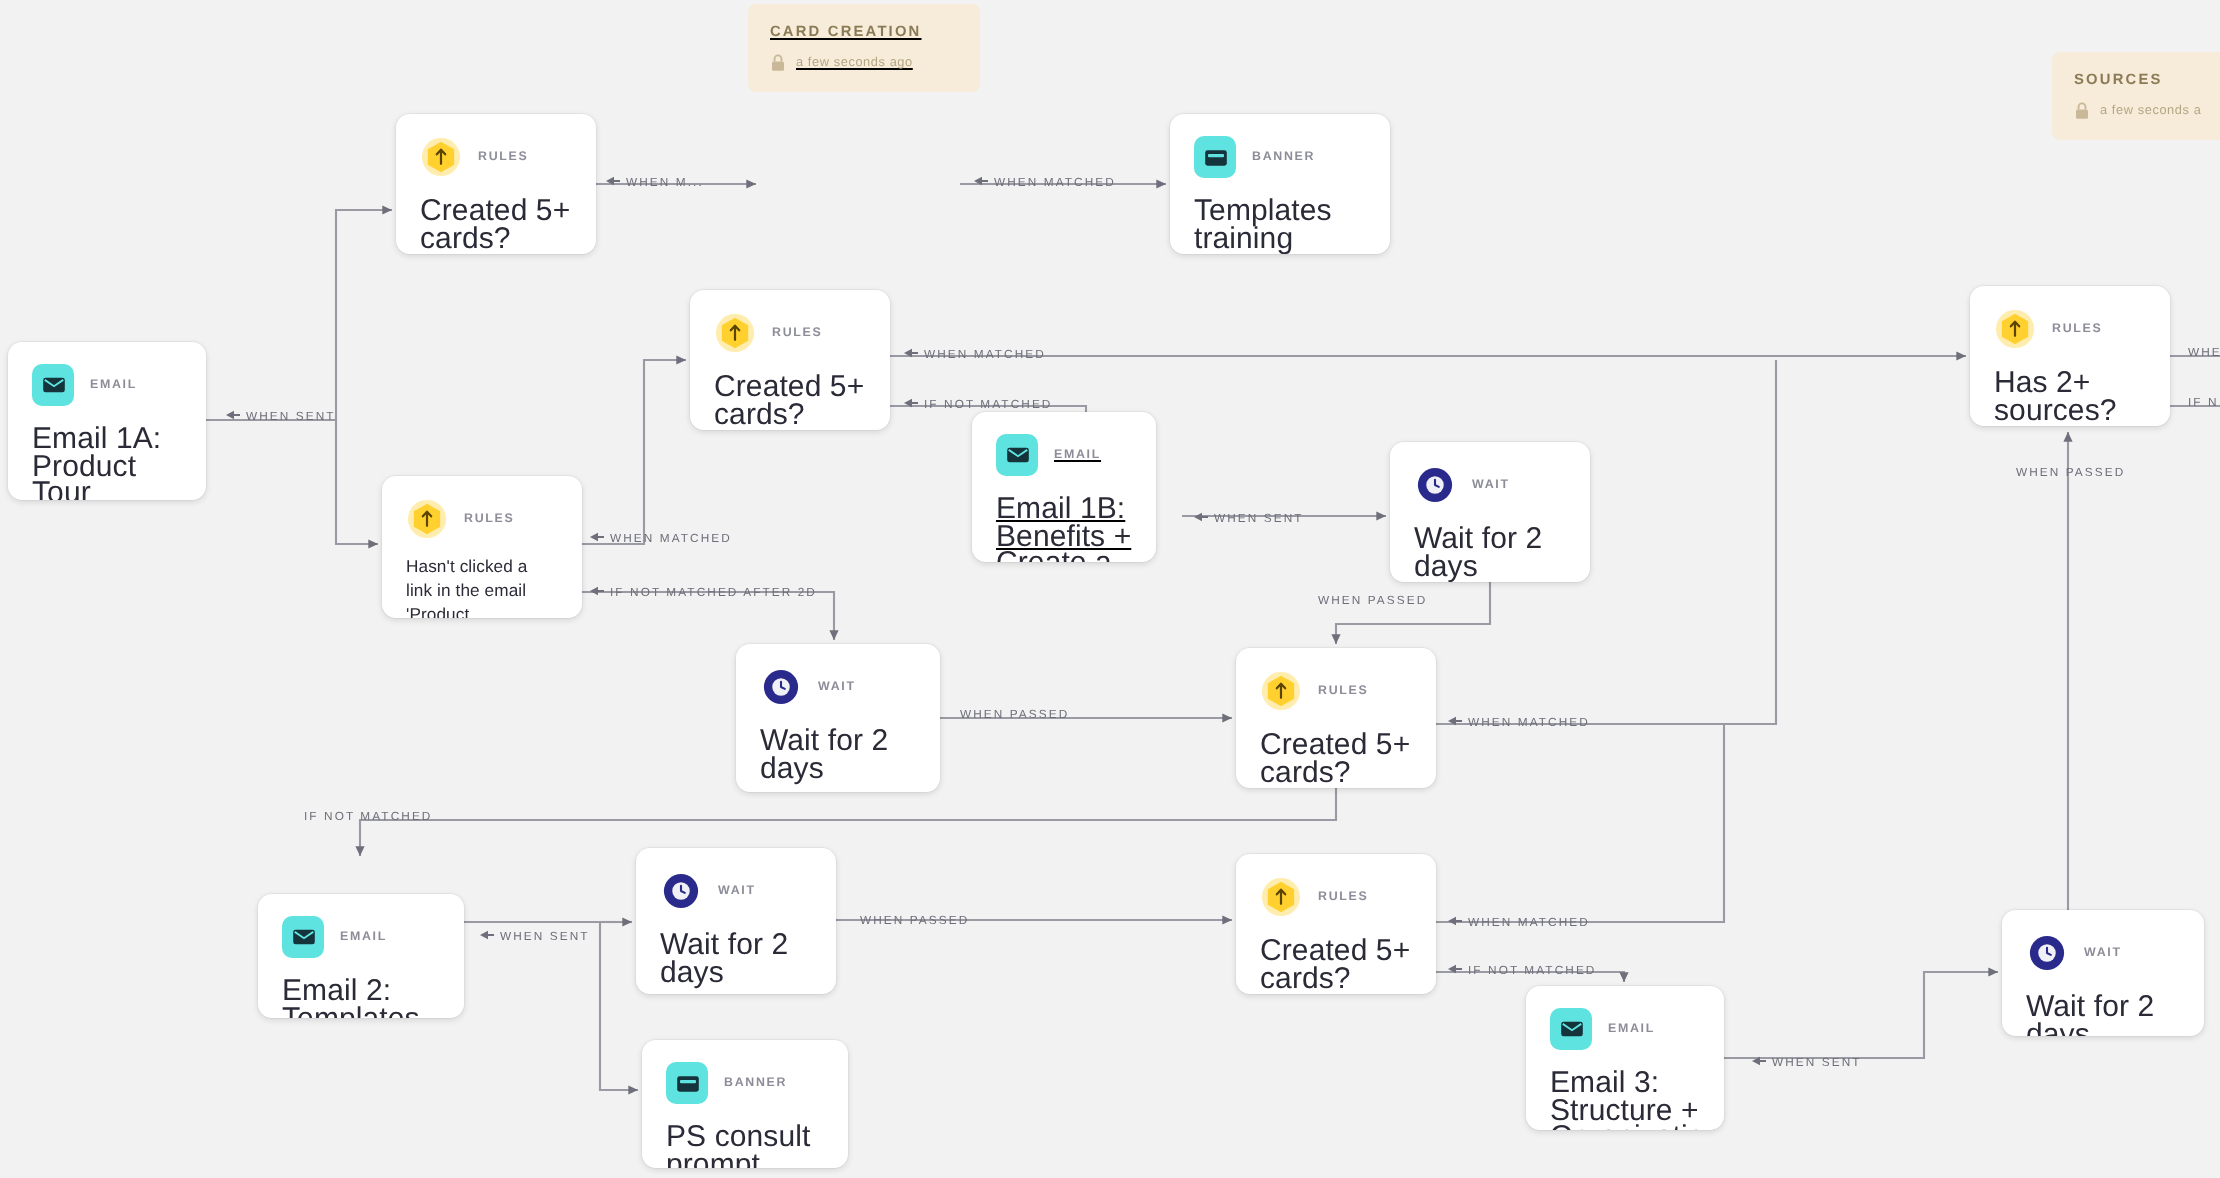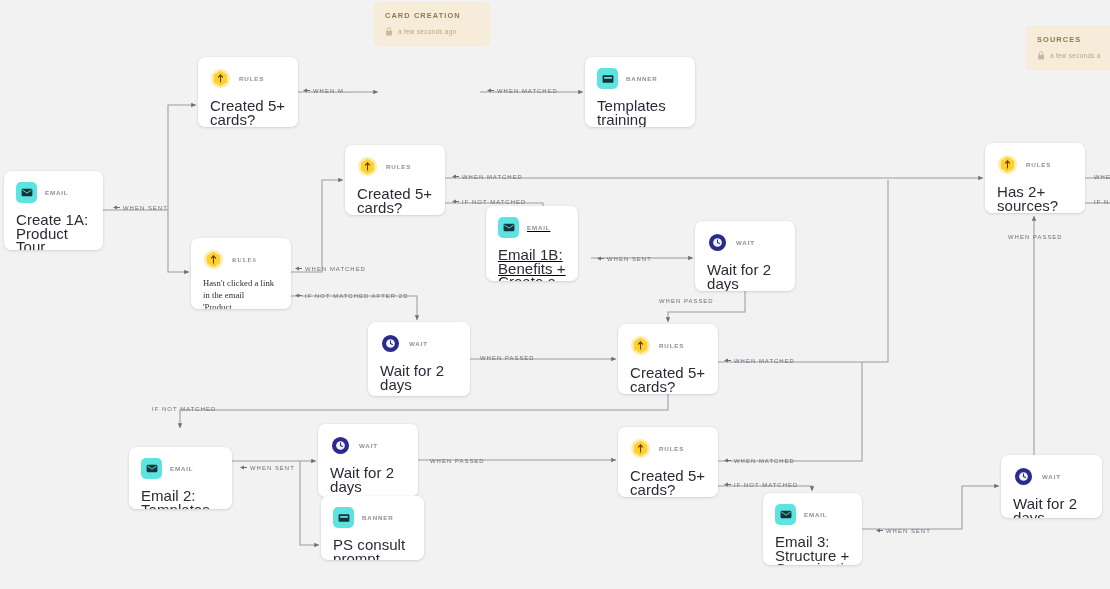--- a/index.html
+++ b/index.html
@@ -139,21 +139,21 @@
 
       <path d="M862,529 L962,529 L962,486 L999,486" marker-end="url(#arrow)"></path>
 
       <path d="M1034,455 L1034,216" marker-end="url(#arrow)"></path>
 
       <path d="M1085,178 L1110,178"></path>
       <path d="M1085,203 L1110,203"></path>
     </g>
   </svg>
 
-  <div class="sticky" style="left:374px; top:2px; width:116px;">
+  <div class="sticky" style="left:374px; top:2px; width:116px;text-decoration:underline;">
     <div class="sticky-title">CARD CREATION</div>
     <div class="sticky-sub">
       <svg class="lock-ico" viewBox="0 0 10 12">
         <rect x="1" y="5" width="8" height="6.2" rx="1" fill="#c9b998"></rect>
         <path d="M2.7,5 V3.2 a2.3,2.3 0 0 1 4.6,0 V5" fill="none" stroke="#c9b998" stroke-width="1.25"></path>
       </svg>
       <span class="sticky-sub-text">a few seconds ago</span>
     </div>
   </div>
 
@@ -172,21 +172,21 @@
     <div class="node-body">
       <div class="badge-row">
         <span class="badge-ico" style="background:#5fe3e0;">
           <svg width="12" height="9" viewBox="0 0 14 10">
               <rect x="0.7" y="0.7" width="12.6" height="8.6" rx="1.4" fill="#14333a"></rect>
               <path d="M1.6,2 L7,5.7 L12.4,2" stroke="#5fe3e0" stroke-width="1.1" fill="none"></path>
             </svg>
         </span>
         <span class="badge-label">EMAIL</span>
       </div>
-      <div class="node-title">Create 1A: Product Tour</div>
+      <div class="node-title">Email 1A: Product Tour</div>
     </div>
   </div>
 
   <div class="node" style="left:198px; top:57px; width:100px; height:70px;">
     <div class="node-body">
       <div class="badge-row">
         <span class="badge-ico rules">
           <svg width="21" height="21" viewBox="0 0 22 22">
               <circle cx="11" cy="11" r="10" fill="#ffd84d" opacity="0.45"></circle>
               <path d="M11,3 L17.9,7 L17.9,15 L11,19 L4.1,15 L4.1,7 Z" fill="#ffd02e"></path>
@@ -228,21 +228,21 @@
             </svg>
         </span>
         <span class="badge-label">RULES</span>
       </div>
       <div class="node-title">Created 5+ cards?</div>
     </div>
 
   </div>
 
   <div class="node" style="left:191px; top:238px; width:100px; height:71px;">
-    <div class="node-body" style="padding-bottom:6px;font-family:Liberation Serif, serif;">
+    <div class="node-body" style="padding-bottom:6px;">
       <div class="badge-row" style="margin-bottom:7px;">
         <span class="badge-ico rules">
           <svg width="21" height="21" viewBox="0 0 22 22">
               <circle cx="11" cy="11" r="10" fill="#ffd84d" opacity="0.45"></circle>
               <path d="M11,3 L17.9,7 L17.9,15 L11,19 L4.1,15 L4.1,7 Z" fill="#ffd02e"></path>
               <path d="M11,7.2 L11,14.6 M11,7.2 L8.8,9.6 M11,7.2 L13.2,9.6" stroke="#5a4400" stroke-width="1.15" fill="none" stroke-linecap="round"></path>
             </svg>
         </span>
         <span class="badge-label">RULES</span>
       </div>
@@ -376,21 +376,21 @@
               <path d="M11,7.2 L11,14.6 M11,7.2 L8.8,9.6 M11,7.2 L13.2,9.6" stroke="#5a4400" stroke-width="1.15" fill="none" stroke-linecap="round"></path>
             </svg>
         </span>
         <span class="badge-label">RULES</span>
       </div>
       <div class="node-title">Created 5+ cards?</div>
     </div>
 
   </div>
 
-  <div class="node" style="left:321px; top:496px; width:103px; height:64px;">
+  <div class="node" style="left:321px; top:520px; width:103px; height:64px;">
     <div class="node-body">
       <div class="badge-row">
         <span class="badge-ico" style="background:#5fe3e0;">
           <svg width="12" height="10" viewBox="0 0 14 11">
               <rect x="0.7" y="1" width="12.6" height="9" rx="1.4" fill="#14333a"></rect>
               <rect x="2.3" y="3.1" width="9.4" height="2" rx="0.7" fill="#5fe3e0"></rect>
             </svg>
         </span>
         <span class="badge-label">BANNER</span>
       </div>

